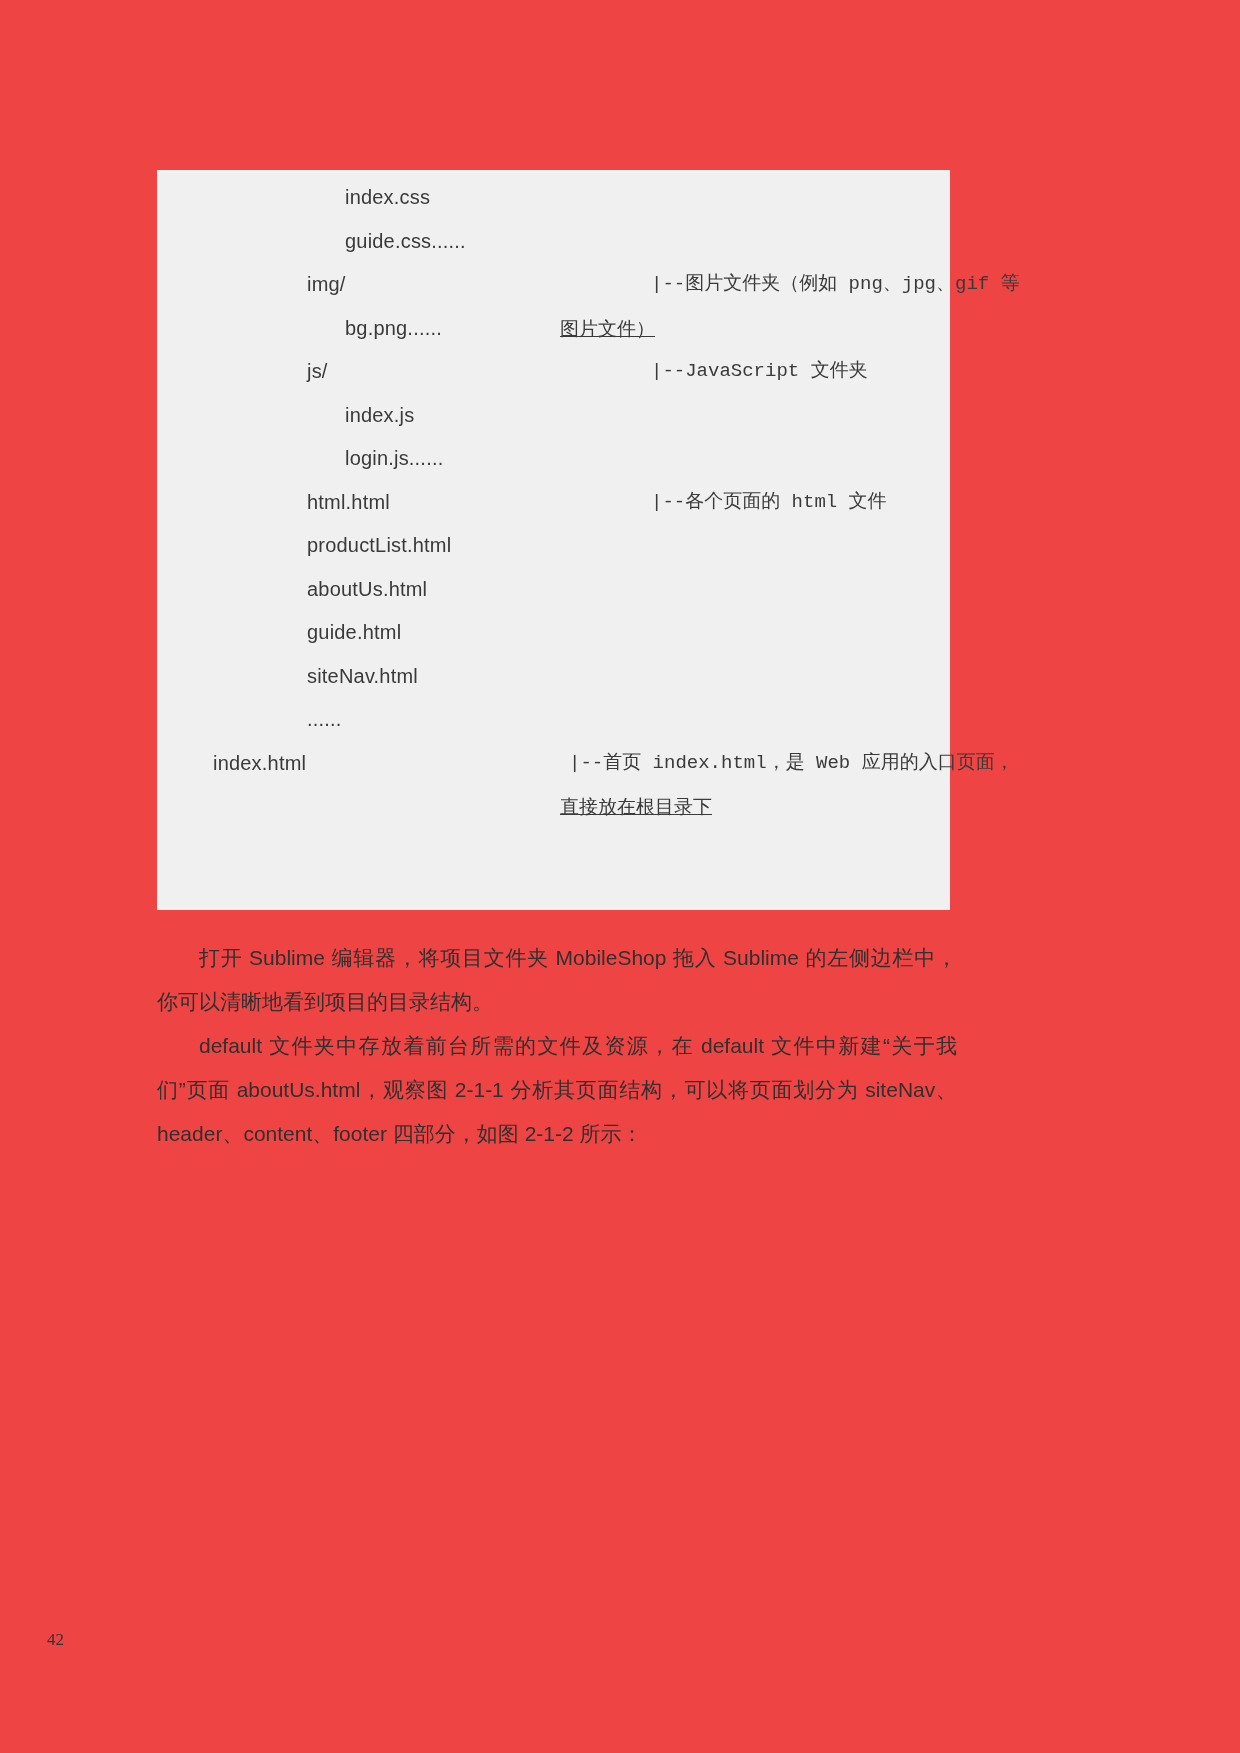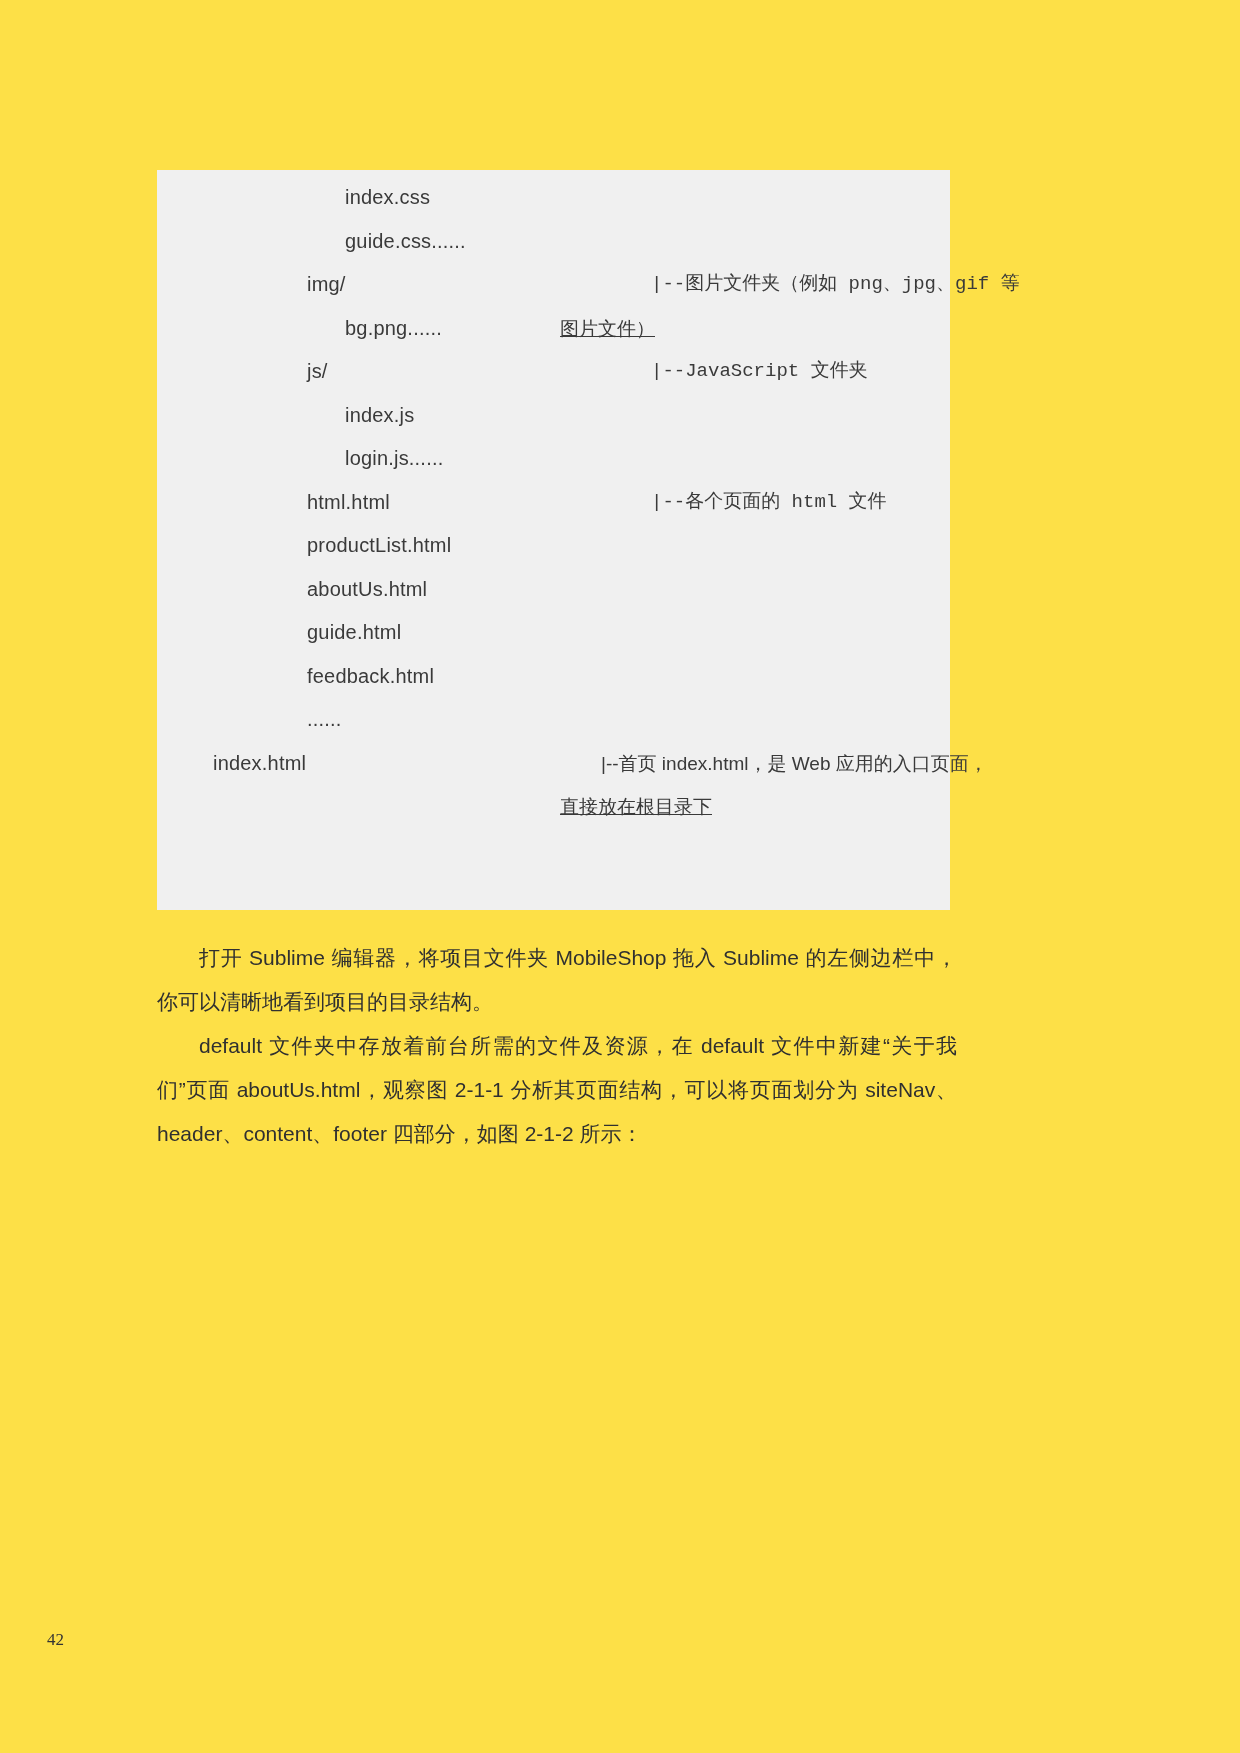--- a/index.html
+++ b/index.html
@@ -5,21 +5,21 @@
   * { margin: 0; padding: 0; box-sizing: border-box; }
   html, body { background: #ffffff; }
   body {
     font-family: "Liberation Sans", "DejaVu Sans", sans-serif;
     color: #333333;
   }
   .page {
     position: relative;
     width: 1240px;
     height: 1753px;
-    background: #fde047;
+    background: #ef4444;
     overflow: hidden;
   }
   
   .code-block {
     position: absolute;
     left: 157px;
     top: 170px;
     width: 793px;
     height: 740px;
     background: #f0f0f0;
@@ -40,21 +40,21 @@
   .t-name.d1 { margin-left: 150px; }
   .t-name.d2 { margin-left: 188px; }
   .t-comment {
     position: absolute;
     top: 0;
     font-size: 19px;
     color: #3a3a3a;
     white-space: nowrap;
   }
   .t-comment.cmt-near { left: 403px; text-decoration: underline; }
-  .t-comment.cmt-mid  { left: 444px; }
+  .t-comment.cmt-mid  { left: 412px; font-family: Liberation Mono, monospace; }
   .t-comment.cmt-far  { left: 494px; font-family: Liberation Mono, monospace; }
   
   .body-text {
     position: absolute;
     left: 157px;
     top: 936px;
     width: 800px;
     font-size: 21px;
     line-height: 44px;
     color: #303030;
@@ -112,21 +112,21 @@
     <div class="t-row">
       <span class="t-name d1">productList.html</span>
     </div>
     <div class="t-row">
       <span class="t-name d1">aboutUs.html</span>
     </div>
     <div class="t-row">
       <span class="t-name d1">guide.html</span>
     </div>
     <div class="t-row">
-      <span class="t-name d1">feedback.html</span>
+      <span class="t-name d1">siteNav.html</span>
     </div>
     <div class="t-row">
       <span class="t-name d1">......</span>
     </div>
     <div class="t-row">
       <span class="t-name d0">index.html</span>
       <span class="t-comment cmt-mid">|--首页 index.html，是 Web 应用的入口页面，</span>
     </div>
     <div class="t-row">
       <span class="t-name d0"></span>

